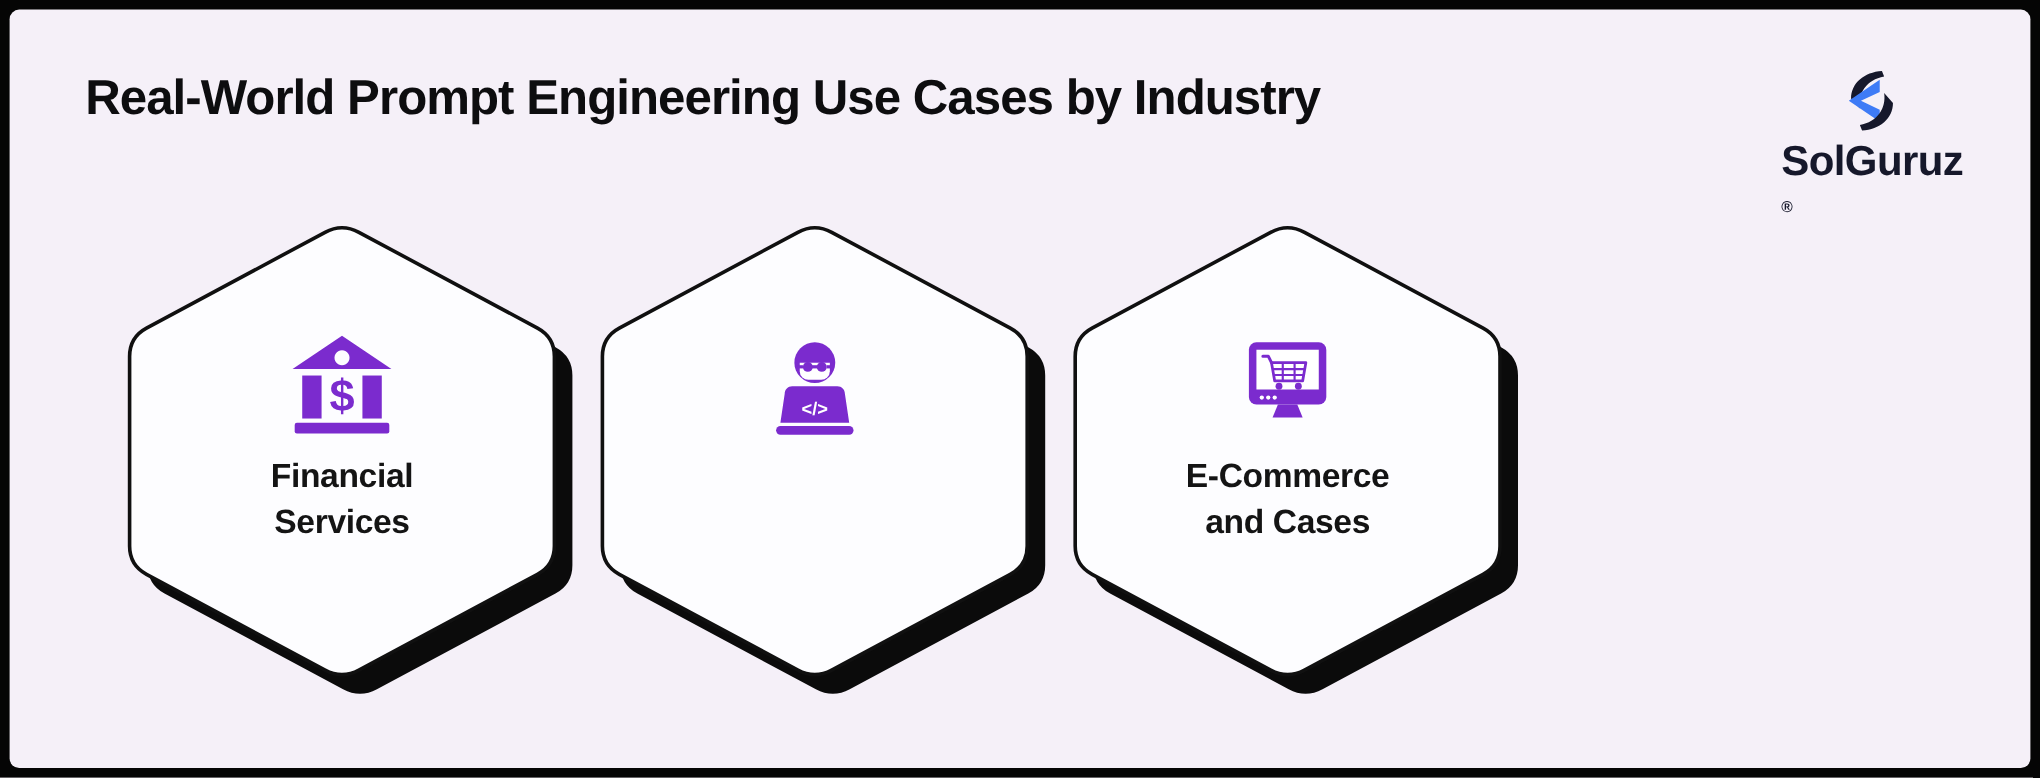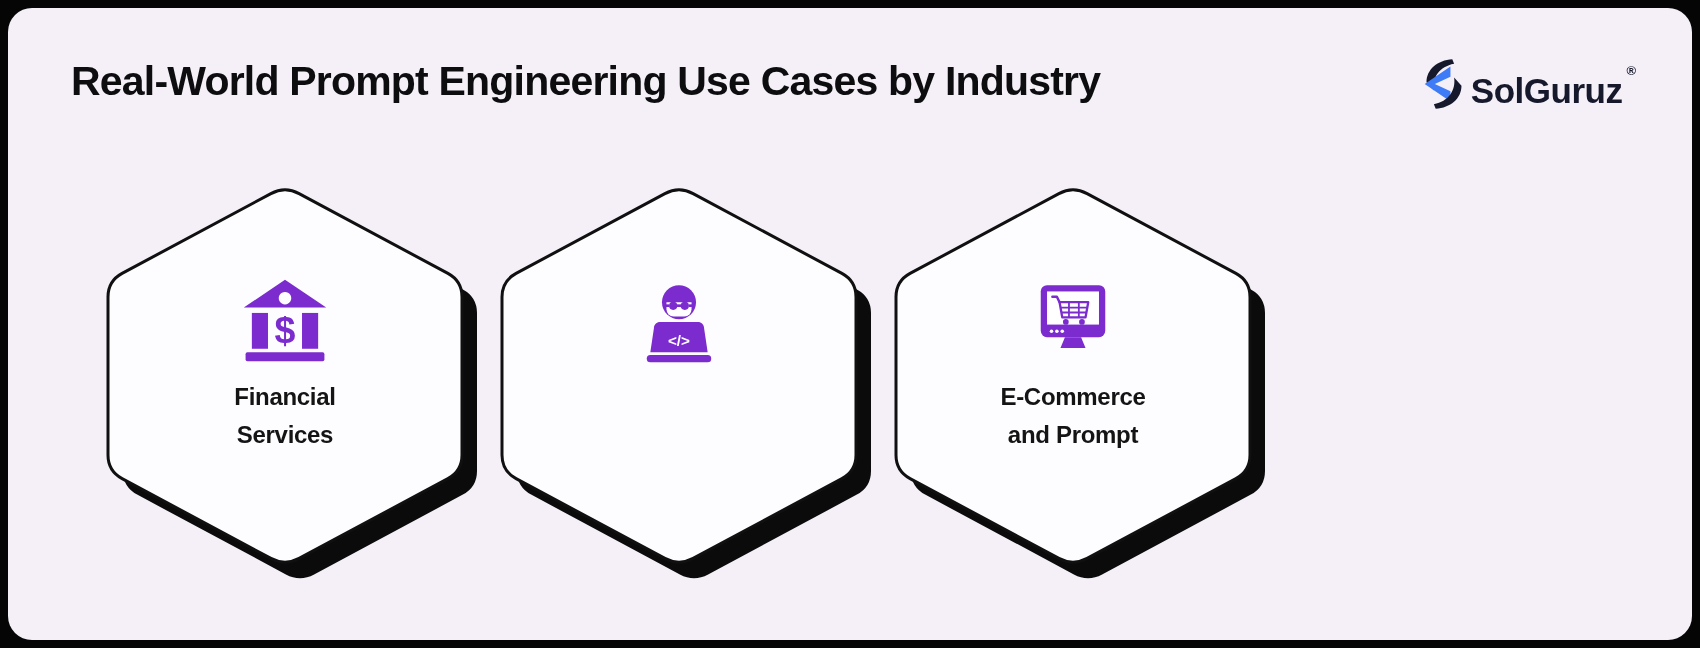--- a/index.html
+++ b/index.html
@@ -2,33 +2,33 @@
 <html style="--accent-purple: #7B2BCE; --card-background: #F5F0F8; --hexagon-fill: #FDFDFF; --outline-black: #101010; --shadow-black: #0B0B0B; --frame-black: #050505; --title-color: #0D0D0F; --label-color: #141414; --logo-blue: #3E7BF6; --logo-text-color: #16182B;"><head>
 <meta charset="utf-8">
 <style>
   html,body{margin:0;padding:0;}
   body{
     width:1700px;height:648px;position:relative;overflow:hidden;
     background:var(--frame-black,#050505);
     font-family:"Liberation Sans","DejaVu Sans",sans-serif;
   }
   .card{
-    position:absolute;inset:8px;border-radius:24px;
+    position:absolute;inset:8px;border-radius:8px;
     background:var(--card-background,#F5F0F8);
   }
   .header{
     position:absolute;top:0;left:0;right:0;
     padding:52px 56px 0 63px;
     display:flex;justify-content:space-between;align-items:flex-start;
   }
   .title{
     margin:0;font-size:41px;line-height:1.05;font-weight:bold;
     letter-spacing:-0.8px;color:var(--title-color,#0D0D0F);
   }
-  .brand{display:flex;align-items:flex-end;gap:4px;margin-top:-3px;}
+  .brand{display:flex;align-items:center;gap:4px;margin-top:-3px;flex-direction:column;}
   .brand svg{display:block;}
   .brand-name{
     font-size:35px;font-weight:bold;letter-spacing:-0.5px;
     color:var(--logo-text-color,#16182B);
   }
   .brand-reg{
     font-size:13px;font-weight:bold;color:var(--logo-text-color,#16182B);
     align-self:flex-start;margin-top:6px;
   }
   .hex-row{
@@ -42,21 +42,21 @@
     fill:var(--hexagon-fill,#FDFDFF);
     stroke:var(--outline-black,#101010);stroke-width:3px;
   }
   .hex-content{
     position:absolute;inset:0;display:flex;flex-direction:column;
     align-items:center;padding-top:92px;box-sizing:border-box;text-align:center;
   }
   .hex-icon{width:86px;height:86px;color:var(--accent-purple,#7B2BCE);}
   .hex-icon svg{width:86px;height:86px;display:block;}
   .hex-label{
-    margin-top:14px;font-size:24px;line-height:38px;font-weight:bold;
+    margin-top:14px;font-size:28px;line-height:38px;font-weight:bold;
     letter-spacing:-0.3px;color:var(--label-color,#141414);white-space:pre-line;
   }
 </style>
 </head>
 <body>
 
 <div class="card">
 
   <div class="header">
     <h1 class="title">Real-World Prompt Engineering Use Cases by Industry</h1>
@@ -133,18 +133,18 @@
             <circle cx="36" cy="59.5" r="2" fill="#fff"></circle>
             <path d="M39 66 h18 l5 12 H34 Z" fill="currentColor"></path>
             <path d="M25 21 h5 l3 6" stroke="currentColor" stroke-width="2.8" fill="none" stroke-linecap="round" stroke-linejoin="round"></path>
             <path d="M33 27 h32 l-3 17 H36 Z" stroke="currentColor" stroke-width="2.6" fill="none" stroke-linejoin="round"></path>
             <path d="M43.5 27.5 v16 M54.5 27.5 v16 M34 33 h30 M34.8 38.5 h28.4" stroke="currentColor" stroke-width="2" fill="none"></path>
             <circle cx="40" cy="49" r="3.2" fill="currentColor"></circle>
             <circle cx="58" cy="49" r="3.2" fill="currentColor"></circle>
           </svg>
         </div>
         <div class="hex-label">E-Commerce
-and Prompt</div>
+and Cases</div>
       </div>
     </div>
 
   </div>
 </div>
 
 </body></html>

